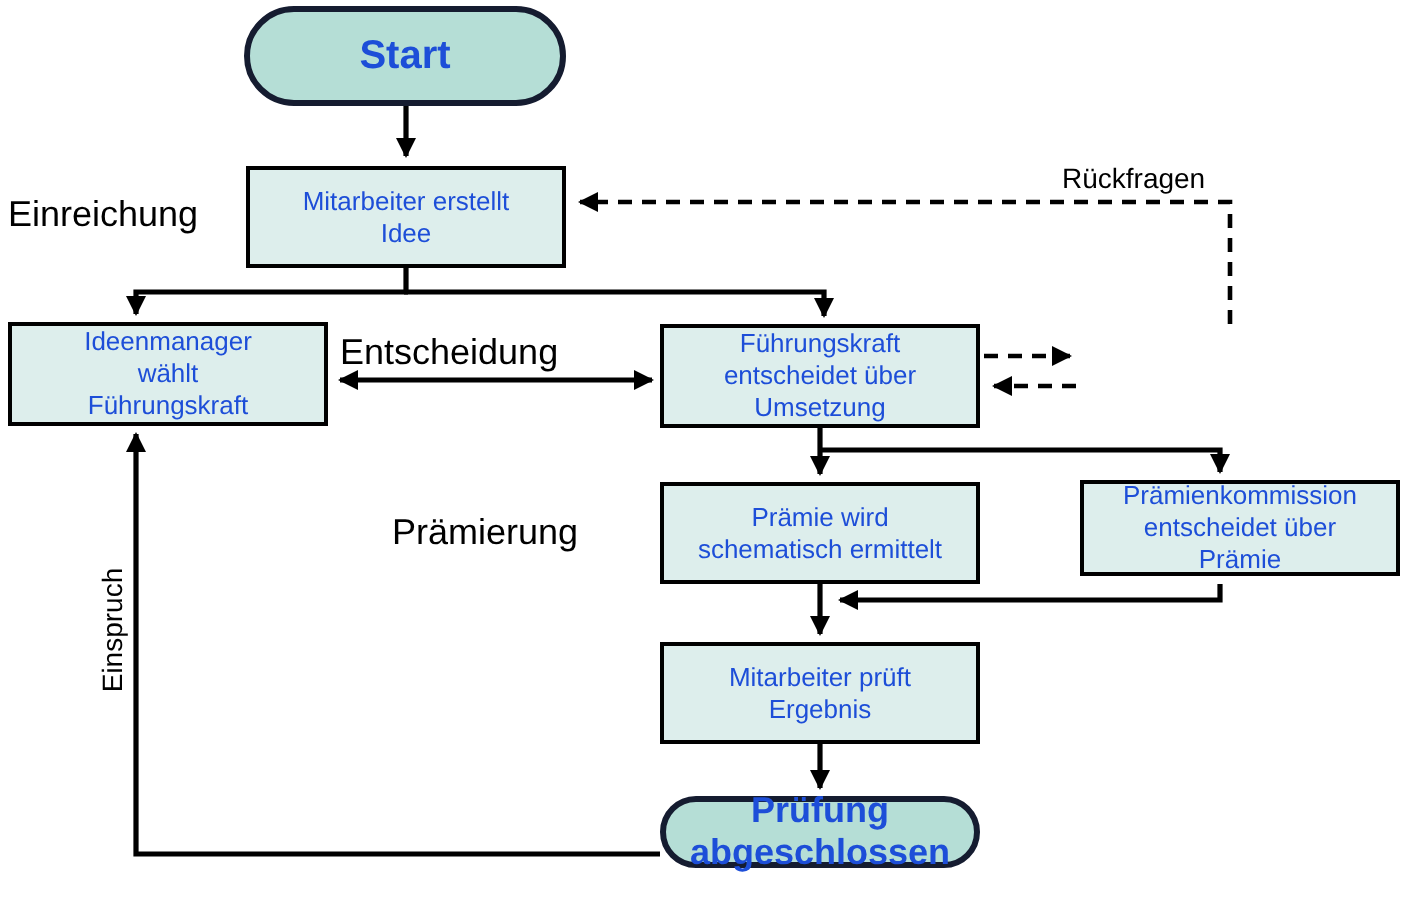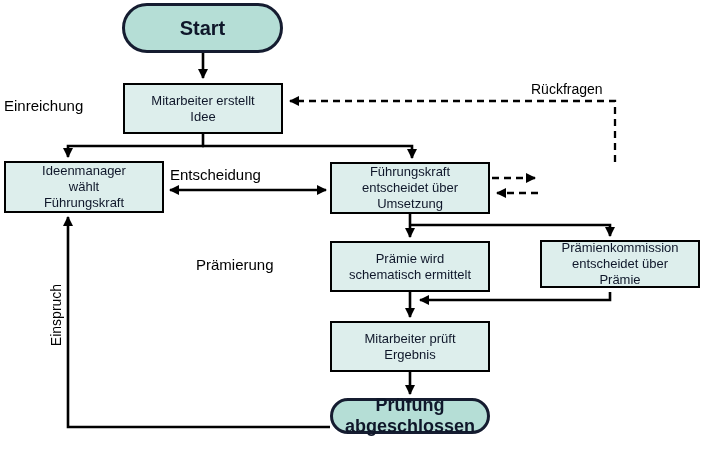--- a/index.html
+++ b/index.html
@@ -19,21 +19,21 @@
     z-index: 1;
   }
   .node {
     position: absolute;
     display: flex;
     align-items: center;
     justify-content: center;
     text-align: center;
     white-space: pre-line;
     z-index: 2;
-    color: #0f172a;
+    color: #1d4ed8;
   }
   .process {
     background: #ddeeec;
     border: 2px solid #000000;
     font-size: 13px;
     line-height: 16px;
   }
   .terminal {
     background: #b5ded6;
     border: 3px solid #151c30;
@@ -46,21 +46,21 @@
   #node-leader-decides { left: 330px; top: 162px; width: 160px; height: 52px; }
   #node-expert-report { left: 540px; top: 162px; width: 160px; height: 51px; }
   #node-bonus-schematic { left: 330px; top: 241px; width: 160px; height: 51px; }
   #node-bonus-commission { left: 540px; top: 240px; width: 160px; height: 48px; }
   #node-employee-checks { left: 330px; top: 321px; width: 160px; height: 51px; }
   #node-end { left: 330px; top: 398px; width: 160px; height: 36px; font-size: 18px; line-height: 21px; }
   .flow-label {
     position: absolute;
     z-index: 2;
     color: #000000;
-    font-size: 15px;
+    font-size: 18px;
   }
   #label-einreichung { left: 4px; top: 97px; }
   #label-entscheidung { left: 170px; top: 166px; width: 156px; text-align: left; }
   #label-rueckfragen { left: 531px; top: 81px; font-size: 14px; }
   #label-praemierung { left: 196px; top: 256px; }
   #label-einspruch {
     left: 21px; top: 307px; width: 70px; height: 16px;
     text-align: center; font-size: 14px;
     transform: rotate(-90deg);
   }

